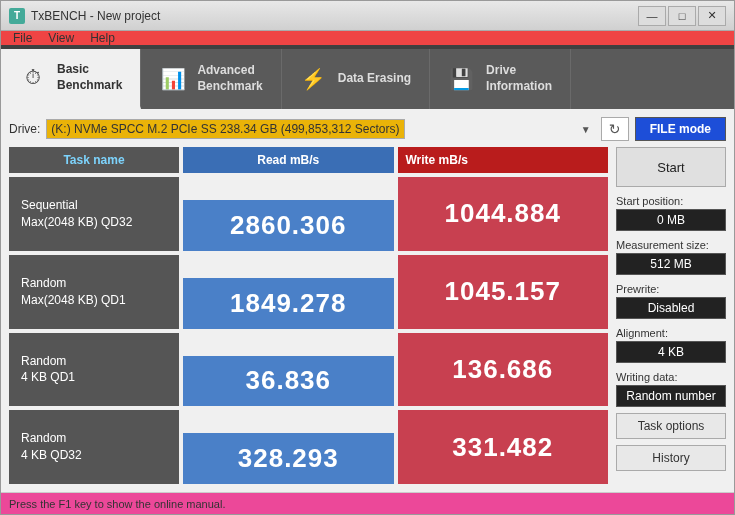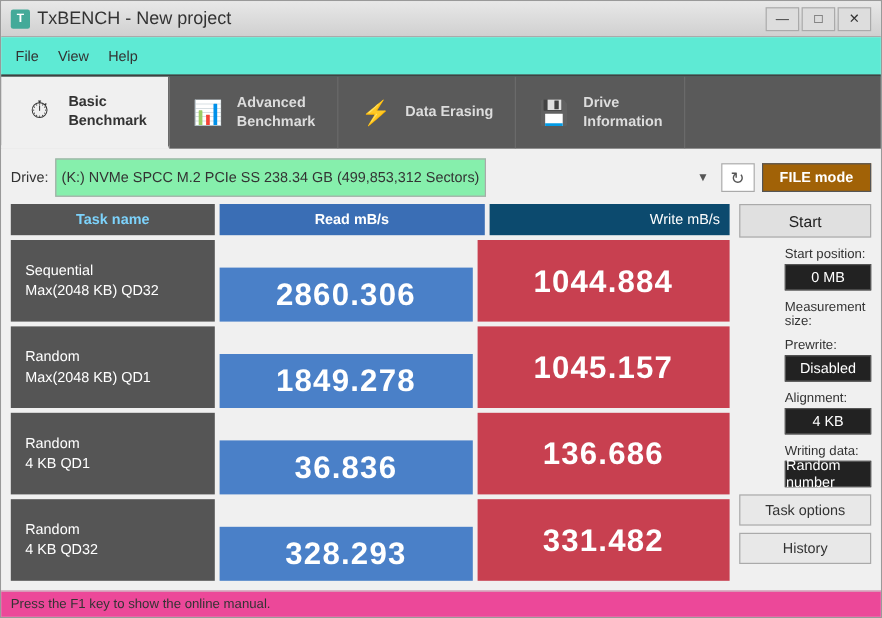--- a/index.html
+++ b/index.html
@@ -40,46 +40,46 @@
       background: #4a9;
       border-radius: 2px;
       display: flex;
       align-items: center;
       justify-content: center;
       color: white;
       font-size: 10px;
       font-weight: bold;
     }
     .title-text {
-      font-size: 15px;
+      font-size: 12px;
       color: #333;
     }
     .title-buttons {
       display: flex;
       gap: 2px;
     }
     .title-btn {
       width: 28px;
       height: 20px;
       background: #ddd;
       border: 1px solid #aaa;
       cursor: pointer;
       display: flex;
       align-items: center;
       justify-content: center;
       font-size: 11px;
       color: #333;
     }
     .menu-bar {
-      background: #5eead4;
-      height: 33px;
+      background: #ef4444;
+      height: 18px;
       display: flex;
       align-items: center;
       padding: 0 4px;
-      border-bottom: 2px solid #404040;
+      border-bottom: 4px solid #404040;
       flex-shrink: 0;
     }
     .menu-item {
       padding: 2px 8px;
       cursor: pointer;
       font-size: 12px;
       color: #333;
     }
     .toolbar {
       background: #5a5a5a;
@@ -133,22 +133,22 @@
       gap: 6px;
       flex-shrink: 0;
     }
     .drive-label {
       font-size: 12px;
       color: #333;
       font-weight: normal;
     }
     .drive-select {
       flex: 1;
-      height: 32px;
-      background: #86efac;
+      height: 20px;
+      background: #eab308;
       border: 1px solid #aaa;
       padding: 2px 4px;
       font-size: 12px;
       color: #333;
       appearance: none;
       -webkit-appearance: none;
     }
     .drive-select-wrapper {
       flex: 1;
       position: relative;
@@ -169,21 +169,21 @@
       border: 1px solid #aaa;
       cursor: pointer;
       display: flex;
       align-items: center;
       justify-content: center;
       font-size: 14px;
       color: #555;
     }
     .file-mode-btn {
       height: 24px;
-      background: #a16207;
+      background: #1d4ed8;
       border: 1px solid #555;
       color: white;
       padding: 0 14px;
       cursor: pointer;
       font-size: 12px;
       font-weight: bold;
     }
     .main-area {
       display: flex;
       gap: 8px;
@@ -207,33 +207,33 @@
       padding: 6px 8px;
       font-weight: bold;
       font-size: 12px;
       text-align: center;
       flex-shrink: 0;
     }
     .th-read {
       flex: 1;
       background: #3a6eb5;
       color: white;
-      padding: 6px 18px;
+      padding: 6px 8px;
       font-weight: bold;
       font-size: 12px;
       text-align: center;
     }
     .th-write {
       flex: 1;
-      background: #0c4a6e;
+      background: #b91c1c;
       color: white;
       padding: 6px 8px;
-      font-weight: normal;
-      font-size: 12px;
-      text-align: right;
+      font-weight: bold;
+      font-size: 12px;
+      text-align: left;
     }
     .table-row-data {
       display: flex;
       gap: 4px;
       flex: 1;
     }
     .td-task {
       width: 170px;
       background: #555;
       color: white;
@@ -298,24 +298,23 @@
       display: flex;
       align-items: center;
       justify-content: center;
       font-size: 12px;
       border: 1px solid #555;
     }
     .sidebar-group {
       display: flex;
       flex-direction: column;
       gap: 2px;
-      margin-left: 38px;
     }
     .start-btn {
-      height: 28px;
+      height: 40px;
       background: #e0e0e0;
       border: 1px solid #aaa;
       cursor: pointer;
       font-size: 13px;
       font-weight: normal;
       color: #222;
       display: flex;
       align-items: center;
       justify-content: center;
     }
@@ -425,20 +424,21 @@
       <div class="sidebar">
         <button class="start-btn">Start</button>
 
         <div class="sidebar-group">
           <span class="sidebar-label">Start position:</span>
           <div class="sidebar-value">0 MB</div>
         </div>
 
         <div class="sidebar-group">
           <span class="sidebar-label">Measurement size:</span>
+          <div class="sidebar-value">512 MB</div>
         </div>
 
         <div class="sidebar-group">
           <span class="sidebar-label">Prewrite:</span>
           <div class="sidebar-value">Disabled</div>
         </div>
 
         <div class="sidebar-group">
           <span class="sidebar-label">Alignment:</span>
           <div class="sidebar-value">4 KB</div>

